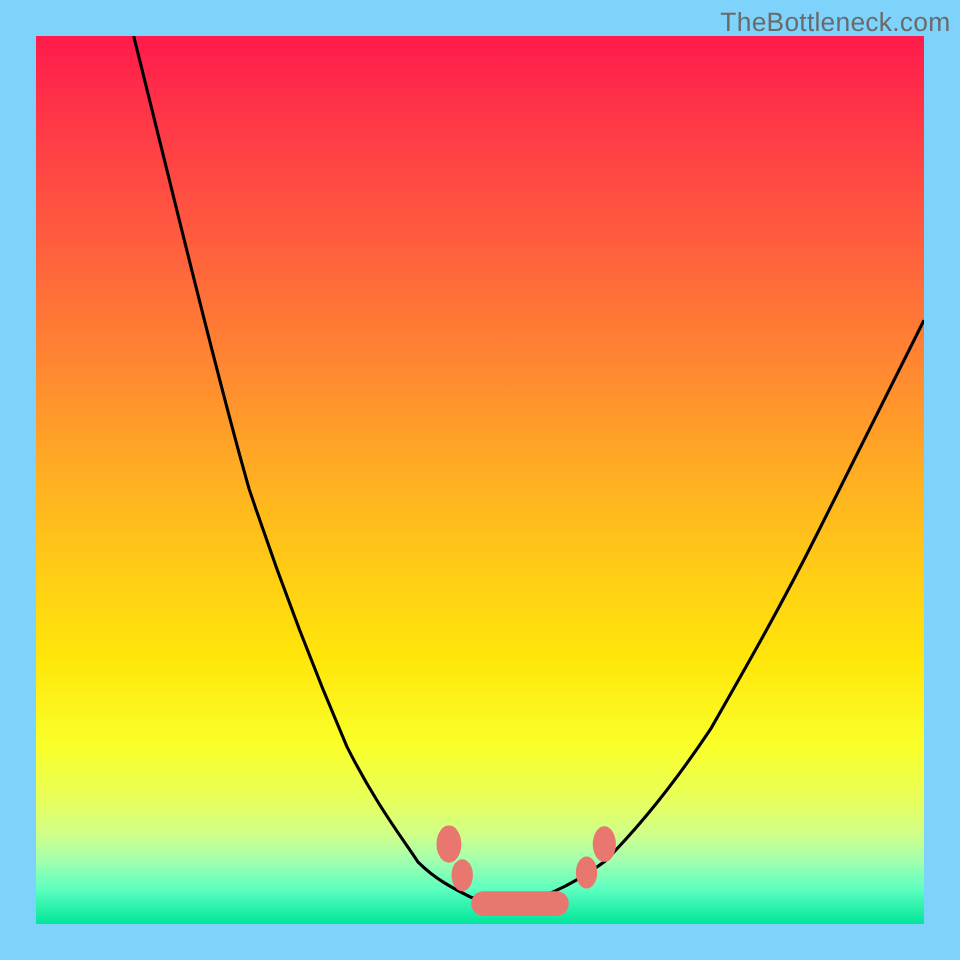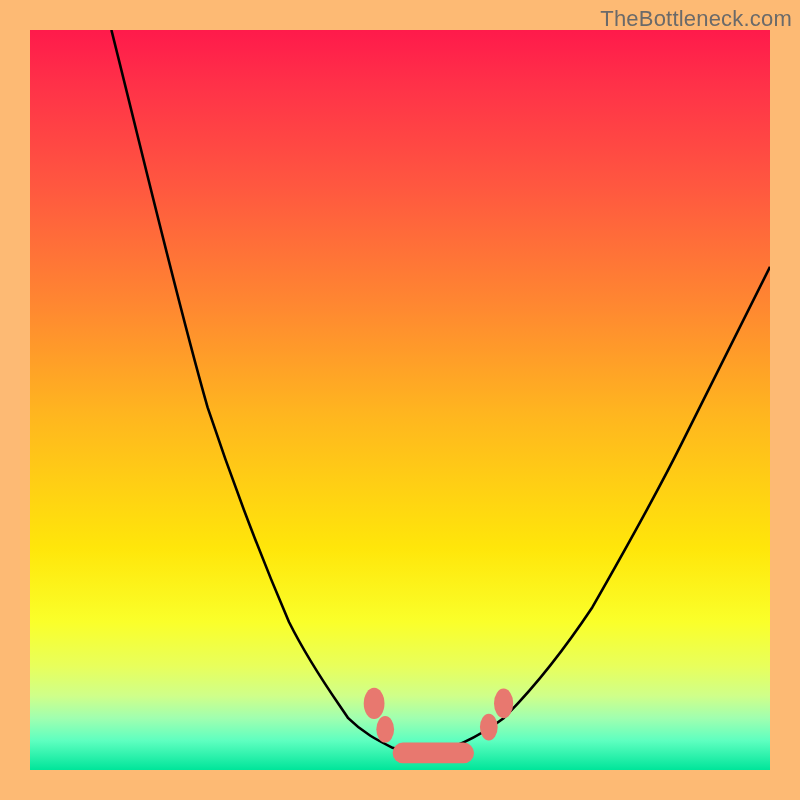--- a/index.html
+++ b/index.html
@@ -8,21 +8,21 @@
     width: 800px;
     height: 800px;
     background: #000;
     overflow: hidden;
     font-family: Arial, Helvetica, sans-serif;
   }
   .frame {
     position: relative;
     width: 800px;
     height: 800px;
-    background: #fdba74;
+    background: #7dd3fc;
   }
   .plot-area {
     position: absolute;
     left: 30px;
     top: 30px;
     width: 740px;
     height: 740px;
     background: linear-gradient(
       to bottom,
       #ff1a4b 0%,

